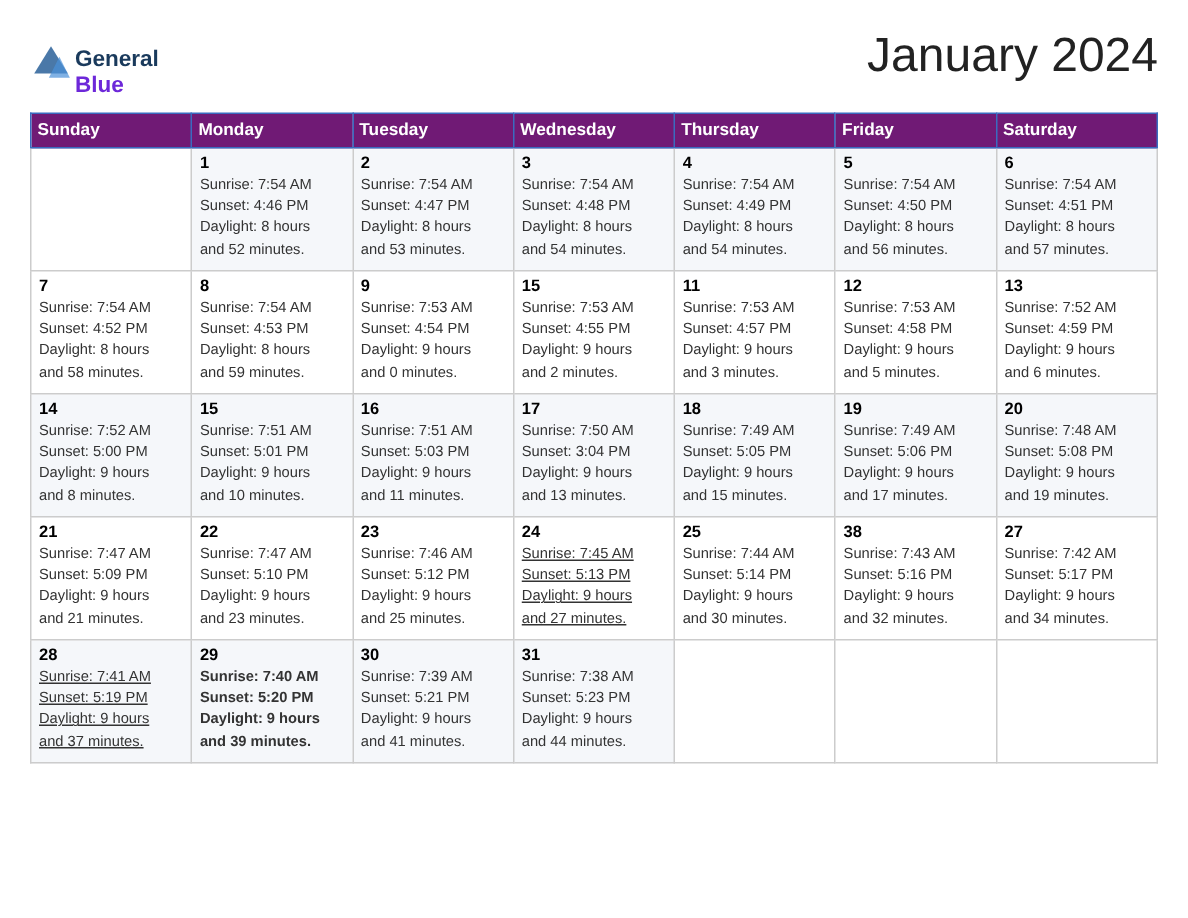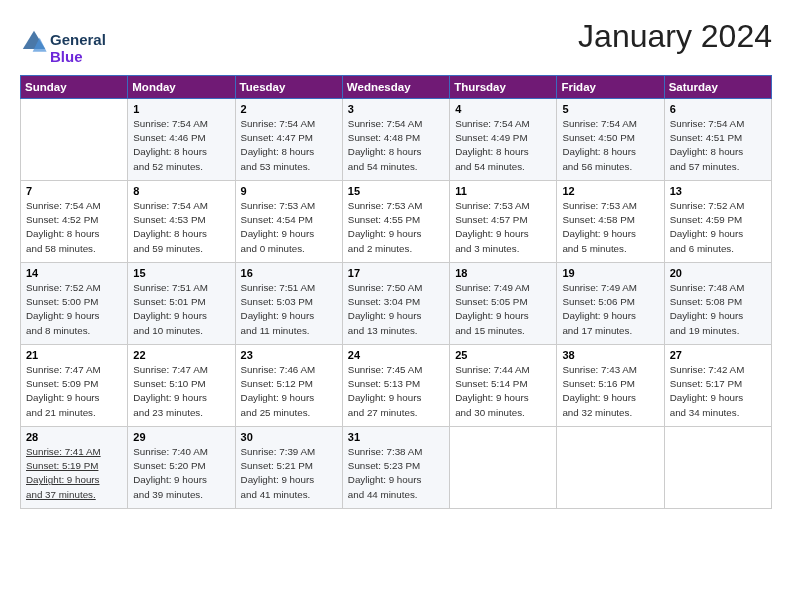--- a/index.html
+++ b/index.html
@@ -280,21 +280,21 @@
           </td>
           <td>
             <div class="day-num">23</div>
             <div class="day-info" style="white-space: pre-line;">Sunrise: 7:46 AM
 Sunset: 5:12 PM
 Daylight: 9 hours
 and 25 minutes.</div>
           </td>
           <td>
             <div class="day-num">24</div>
-            <div class="day-info" style="white-space: pre-line;">Sunrise: 7:45 AM
+            <div class="day-info" style="white-space: pre-line; text-decoration: underline;">Sunrise: 7:45 AM
 Sunset: 5:13 PM
 Daylight: 9 hours
 and 27 minutes.</div>
           </td>
           <td>
             <div class="day-num">25</div>
             <div class="day-info" style="white-space: pre-line;">Sunrise: 7:44 AM
 Sunset: 5:14 PM
 Daylight: 9 hours
 and 30 minutes.</div>
@@ -317,21 +317,21 @@
         <tr>
           <td>
             <div class="day-num">28</div>
             <div class="day-info" style="white-space: pre-line; text-decoration: underline;">Sunrise: 7:41 AM
 Sunset: 5:19 PM
 Daylight: 9 hours
 and 37 minutes.</div>
           </td>
           <td>
             <div class="day-num">29</div>
-            <div class="day-info" style="white-space: pre-line;">Sunrise: 7:40 AM
+            <div class="day-info" style="white-space: pre-line; font-weight: bold;">Sunrise: 7:40 AM
 Sunset: 5:20 PM
 Daylight: 9 hours
 and 39 minutes.</div>
           </td>
           <td>
             <div class="day-num">30</div>
             <div class="day-info" style="white-space: pre-line;">Sunrise: 7:39 AM
 Sunset: 5:21 PM
 Daylight: 9 hours
 and 41 minutes.</div>

